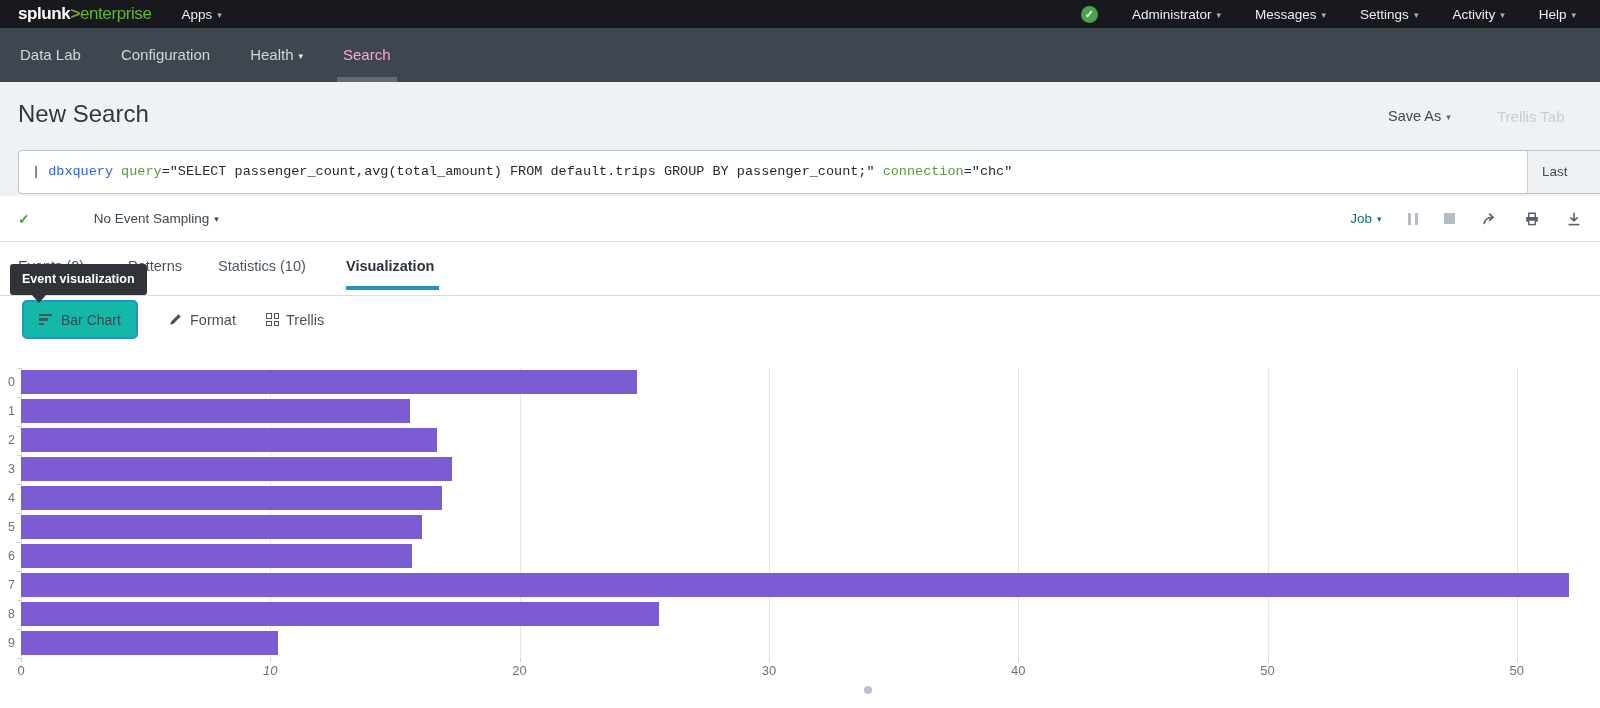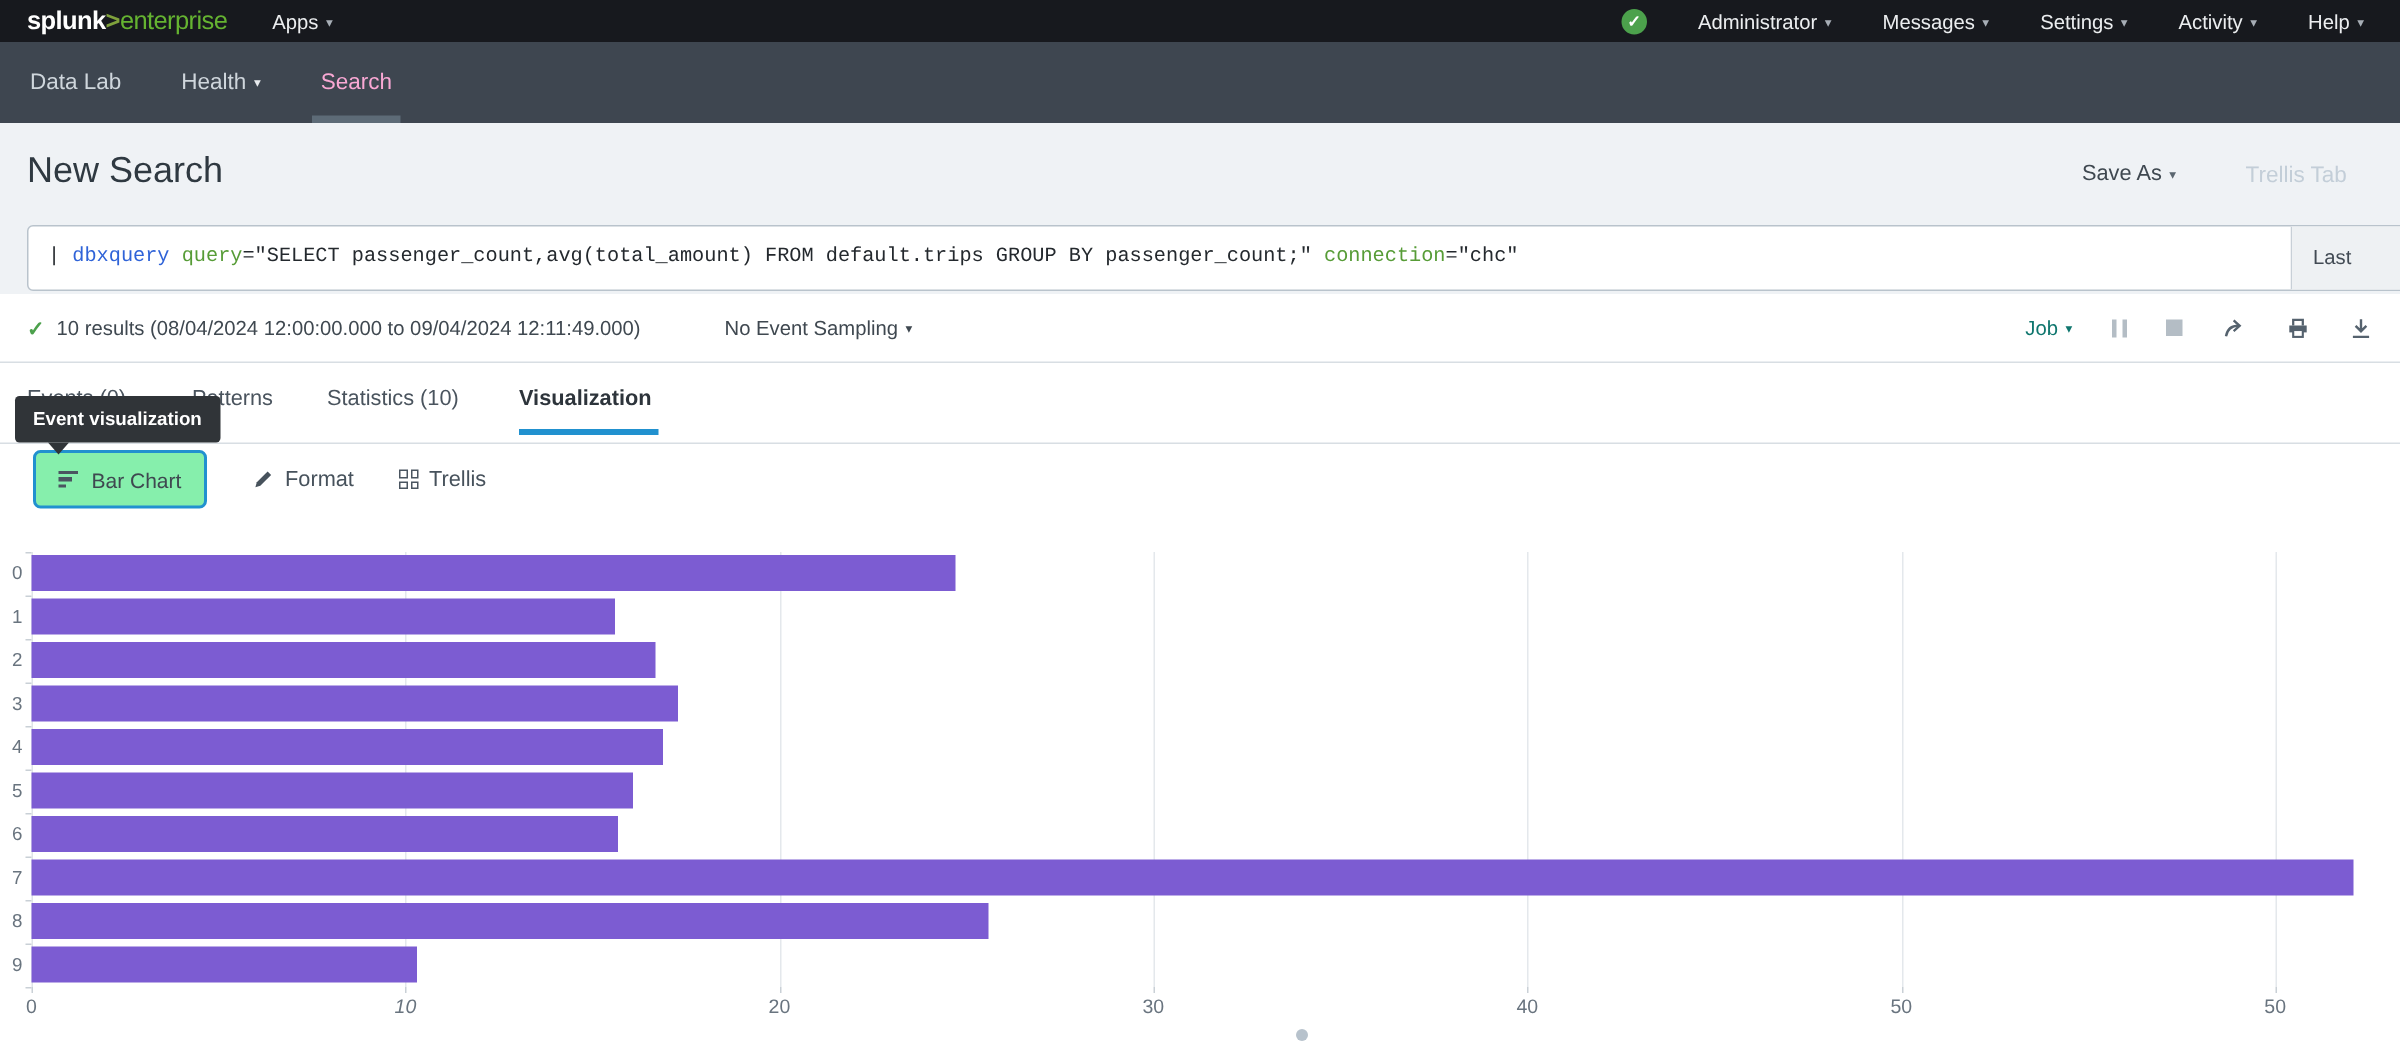--- a/index.html
+++ b/index.html
@@ -81,21 +81,21 @@
   
   .tooltip { position:absolute; left:10px; top:264px; height:31px; padding:0 12px;
     background:#303438; border-radius:3px; color:#ffffff; font-size:12.5px; font-weight:600;
     line-height:31px; white-space:nowrap; z-index:40; }
   .tooltip-caret { position:absolute; left:32px; top:295px; width:0; height:0;
     border-left:7px solid transparent; border-right:7px solid transparent;
     border-top:8px solid #303438; z-index:40; }
 
   
   .viz-btn { position:absolute; left:22px; top:300px; height:39px; padding:0 15px;
-    background:#86efac; border:2px solid #2191cf; border-radius:5px;
+    background:#14b8a6; border:2px solid #2191cf; border-radius:5px;
     display:flex; align-items:center; gap:9px; cursor:pointer; }
   .viz-btn-label { font-size:14px; color:#3f4850; }
   .barchart-icon { display:flex; flex-direction:column; gap:2px; }
   .barchart-icon i { display:block; height:2.5px; background:#4a5560; }
   .barchart-icon i:nth-child(1){ width:13px; } .barchart-icon i:nth-child(2){ width:9px; }
   .barchart-icon i:nth-child(3){ width:5px; }
   .viz-tool { position:absolute; top:300px; height:39px; display:flex; align-items:center; gap:7px; cursor:pointer; }
   .viz-tool-label { font-size:14.5px; color:#47525c; }
   .trellis-icon { display:grid; grid-template-columns:5.5px 5.5px; grid-auto-rows:5.5px; gap:2px; }
   .trellis-icon i { border:1.4px solid #4a5560; }
@@ -126,20 +126,21 @@
     <div class="tb-item"><span>Administrator</span><span class="caret">▾</span></div>
     <div class="tb-item"><span>Messages</span><span class="caret">▾</span></div>
     <div class="tb-item"><span>Settings</span><span class="caret">▾</span></div>
     <div class="tb-item"><span>Activity</span><span class="caret">▾</span></div>
     <div class="tb-item"><span>Help</span><span class="caret">▾</span></div>
   </div>
 </div>
 
 <div class="appnav">
   <div class="nav-item"><span>Data Lab</span></div>
+  <div class="nav-item"><span>Configuration</span></div>
   <div class="nav-item"><span>Health</span><span class="caret">▾</span></div>
   <div class="nav-item active"><span>Search</span></div>
 </div>
 <div class="app-badge">
   <div class="app-badge-inner">
     <svg width="18" height="18" viewBox="0 0 16 16">
       <path d="M1 5.2 H5 M1 10.8 H5" stroke="#ffffff" stroke-width="1.8" fill="none"></path>
       <path d="M4.6 3.4 h3 a4.6 4.6 0 0 1 0 9.2 h-3 z" fill="#ffffff"></path>
       <path d="M12.2 8 h2.8" stroke="#ffffff" stroke-width="1.8" fill="none"></path>
     </svg>
@@ -152,21 +153,20 @@
 <div class="save-as"><span>Save As</span><span class="caret">▾</span></div>
 <div class="create-table">Trellis Tab</div>
 
 <div class="search-bar">
   <div class="query"><span>| </span><span class="q-cmd">dbxquery</span><span class="q-key"> query</span><span>=</span><span>"SELECT passenger_count,avg(total_amount) FROM default.trips GROUP BY passenger_count;"</span><span class="q-key"> connection</span><span>=</span><span>"chc"</span></div>
   <div class="time-range"><span>Last</span></div>
 </div>
 
 <div class="results-row">
   <span class="res-check">✓</span>
-  <span class="res-summary">10 results (08/04/2024 12:00:00.000 to 09/04/2024 12:11:49.000)</span>
   <span class="sampling"><span>No Event Sampling</span><span class="caret">▾</span></span>
   <div class="rr-right">
     <span class="job"><span>Job</span><span class="caret">▾</span></span>
     <span class="icon-pause">
         <i></i>
         <i></i>
       </span>
     <span class="icon-stop"></span>
     <svg class="rr-svg" width="17" height="16" viewBox="0 0 16 16">
       <path d="M2.5 13.2 C3.3 8.6 6.4 6.2 10.8 6.2" stroke="#55626e" stroke-width="1.6" fill="none"></path>

